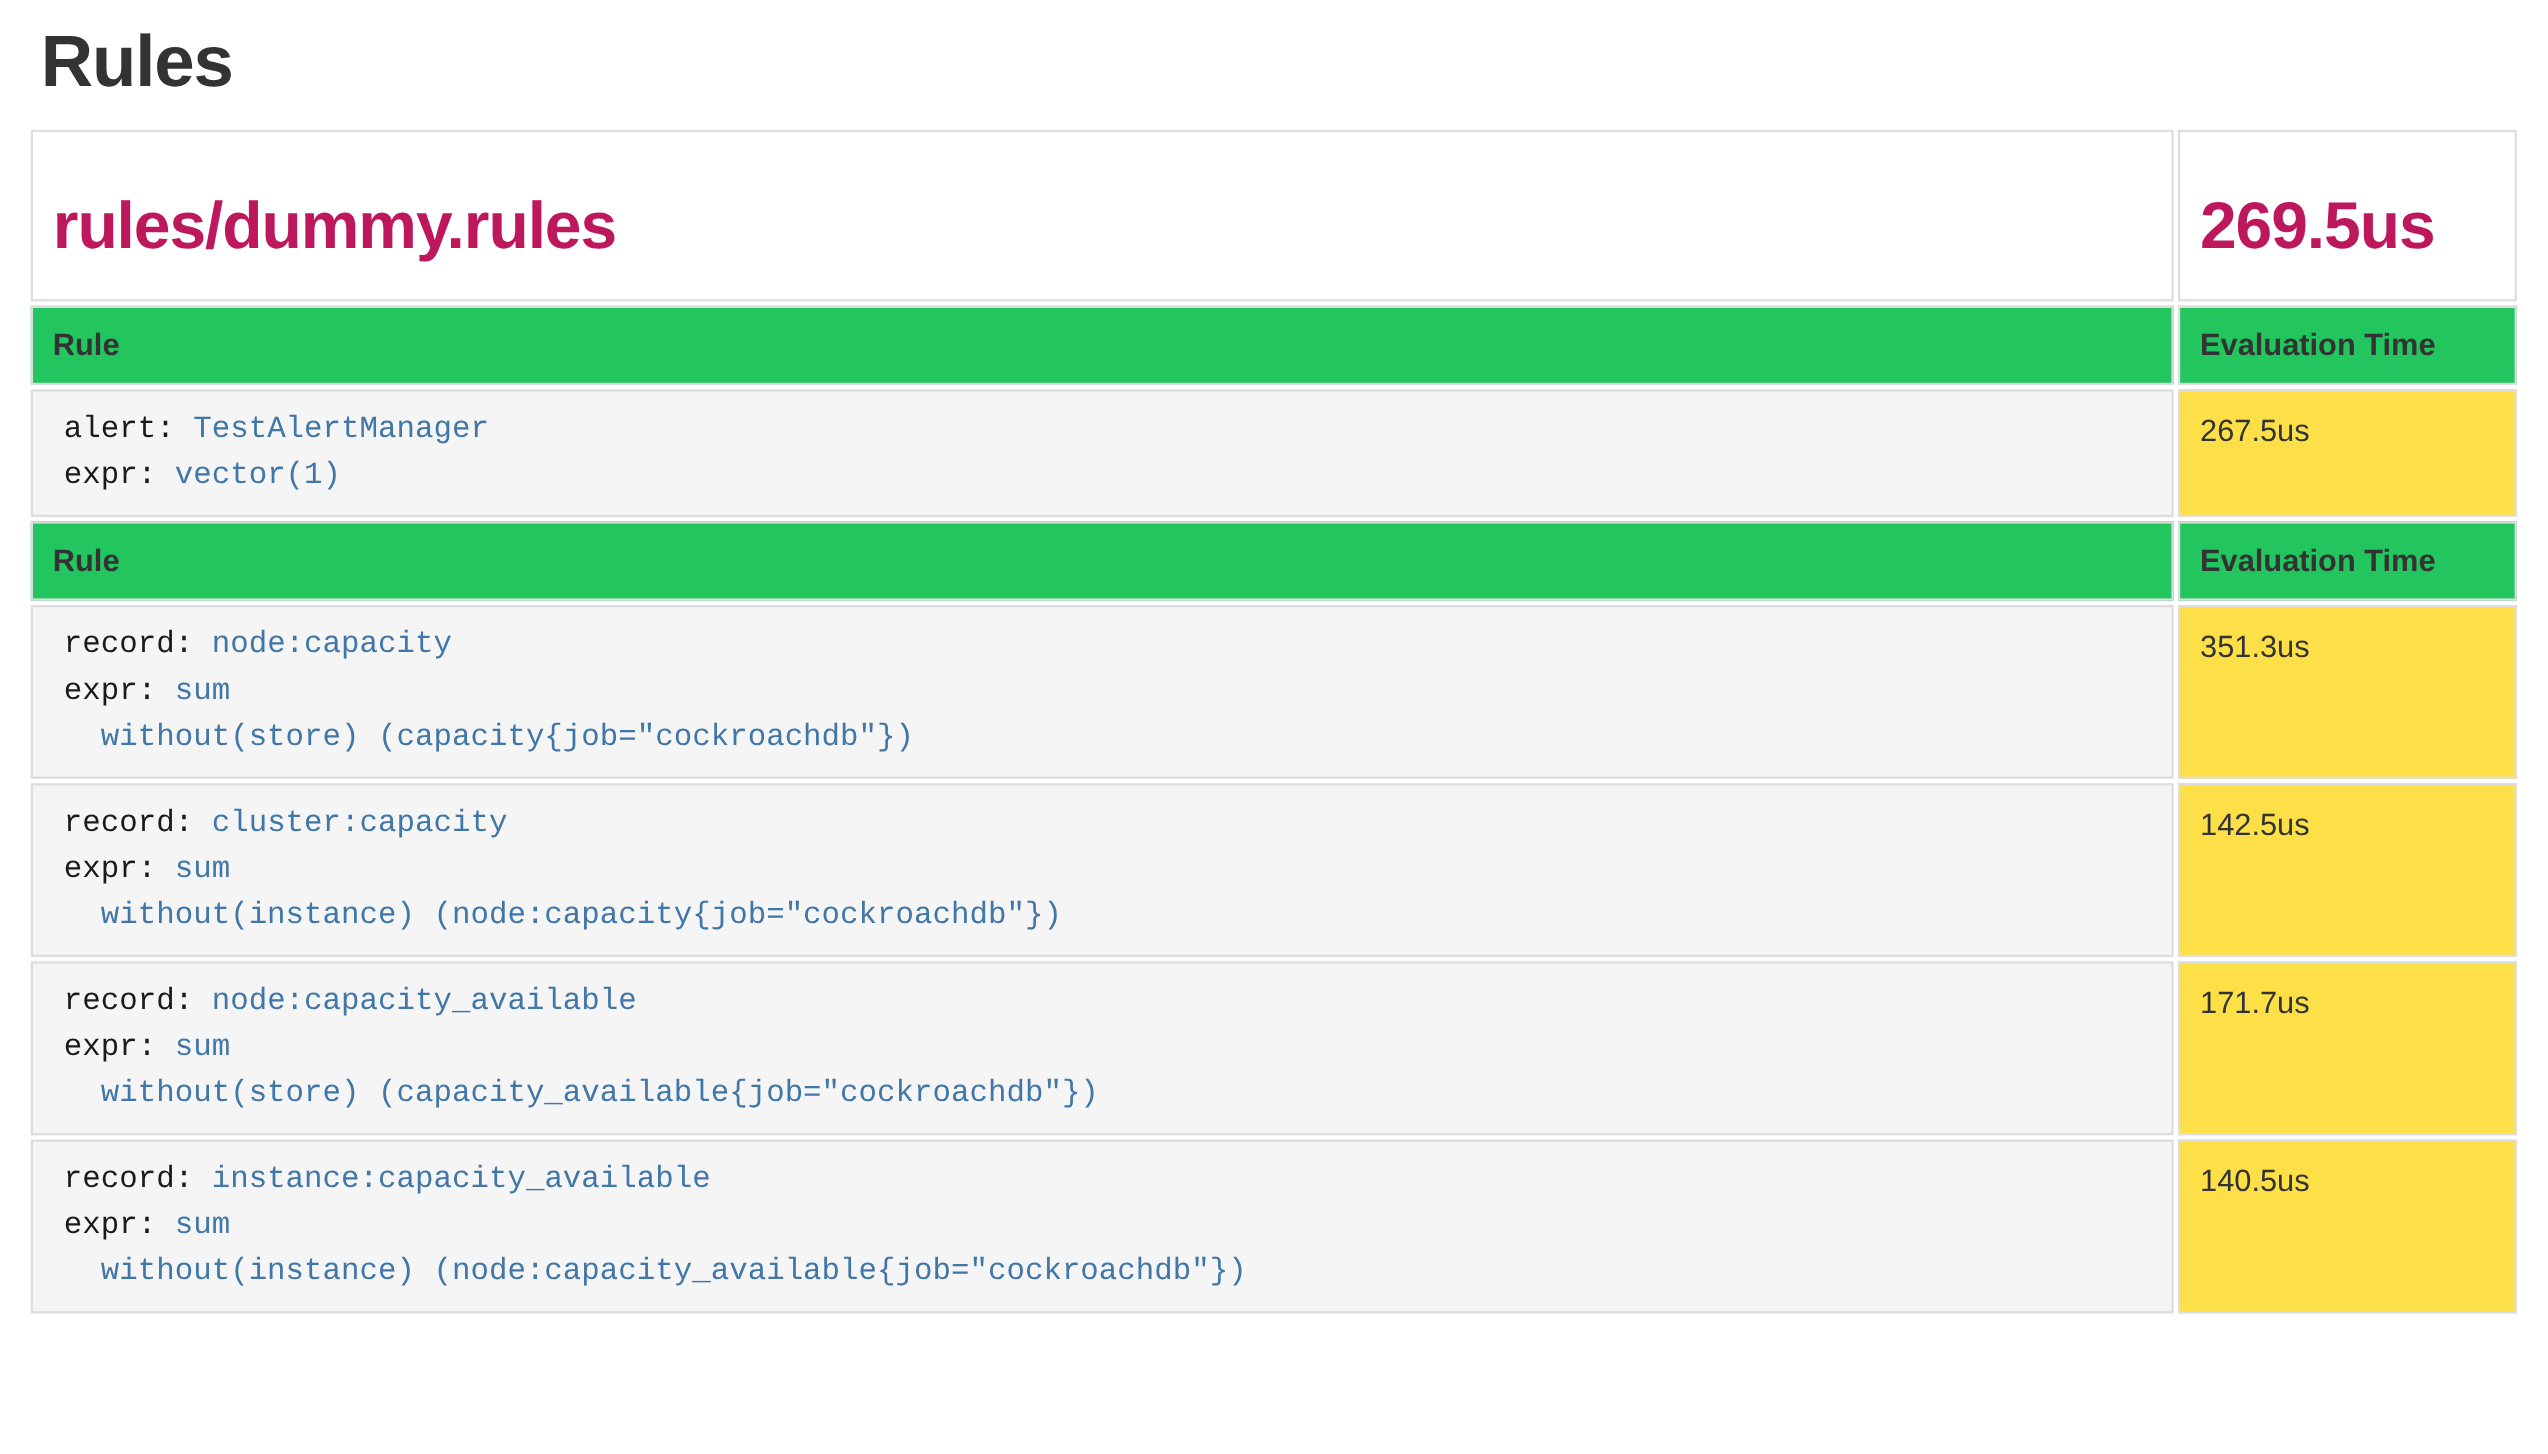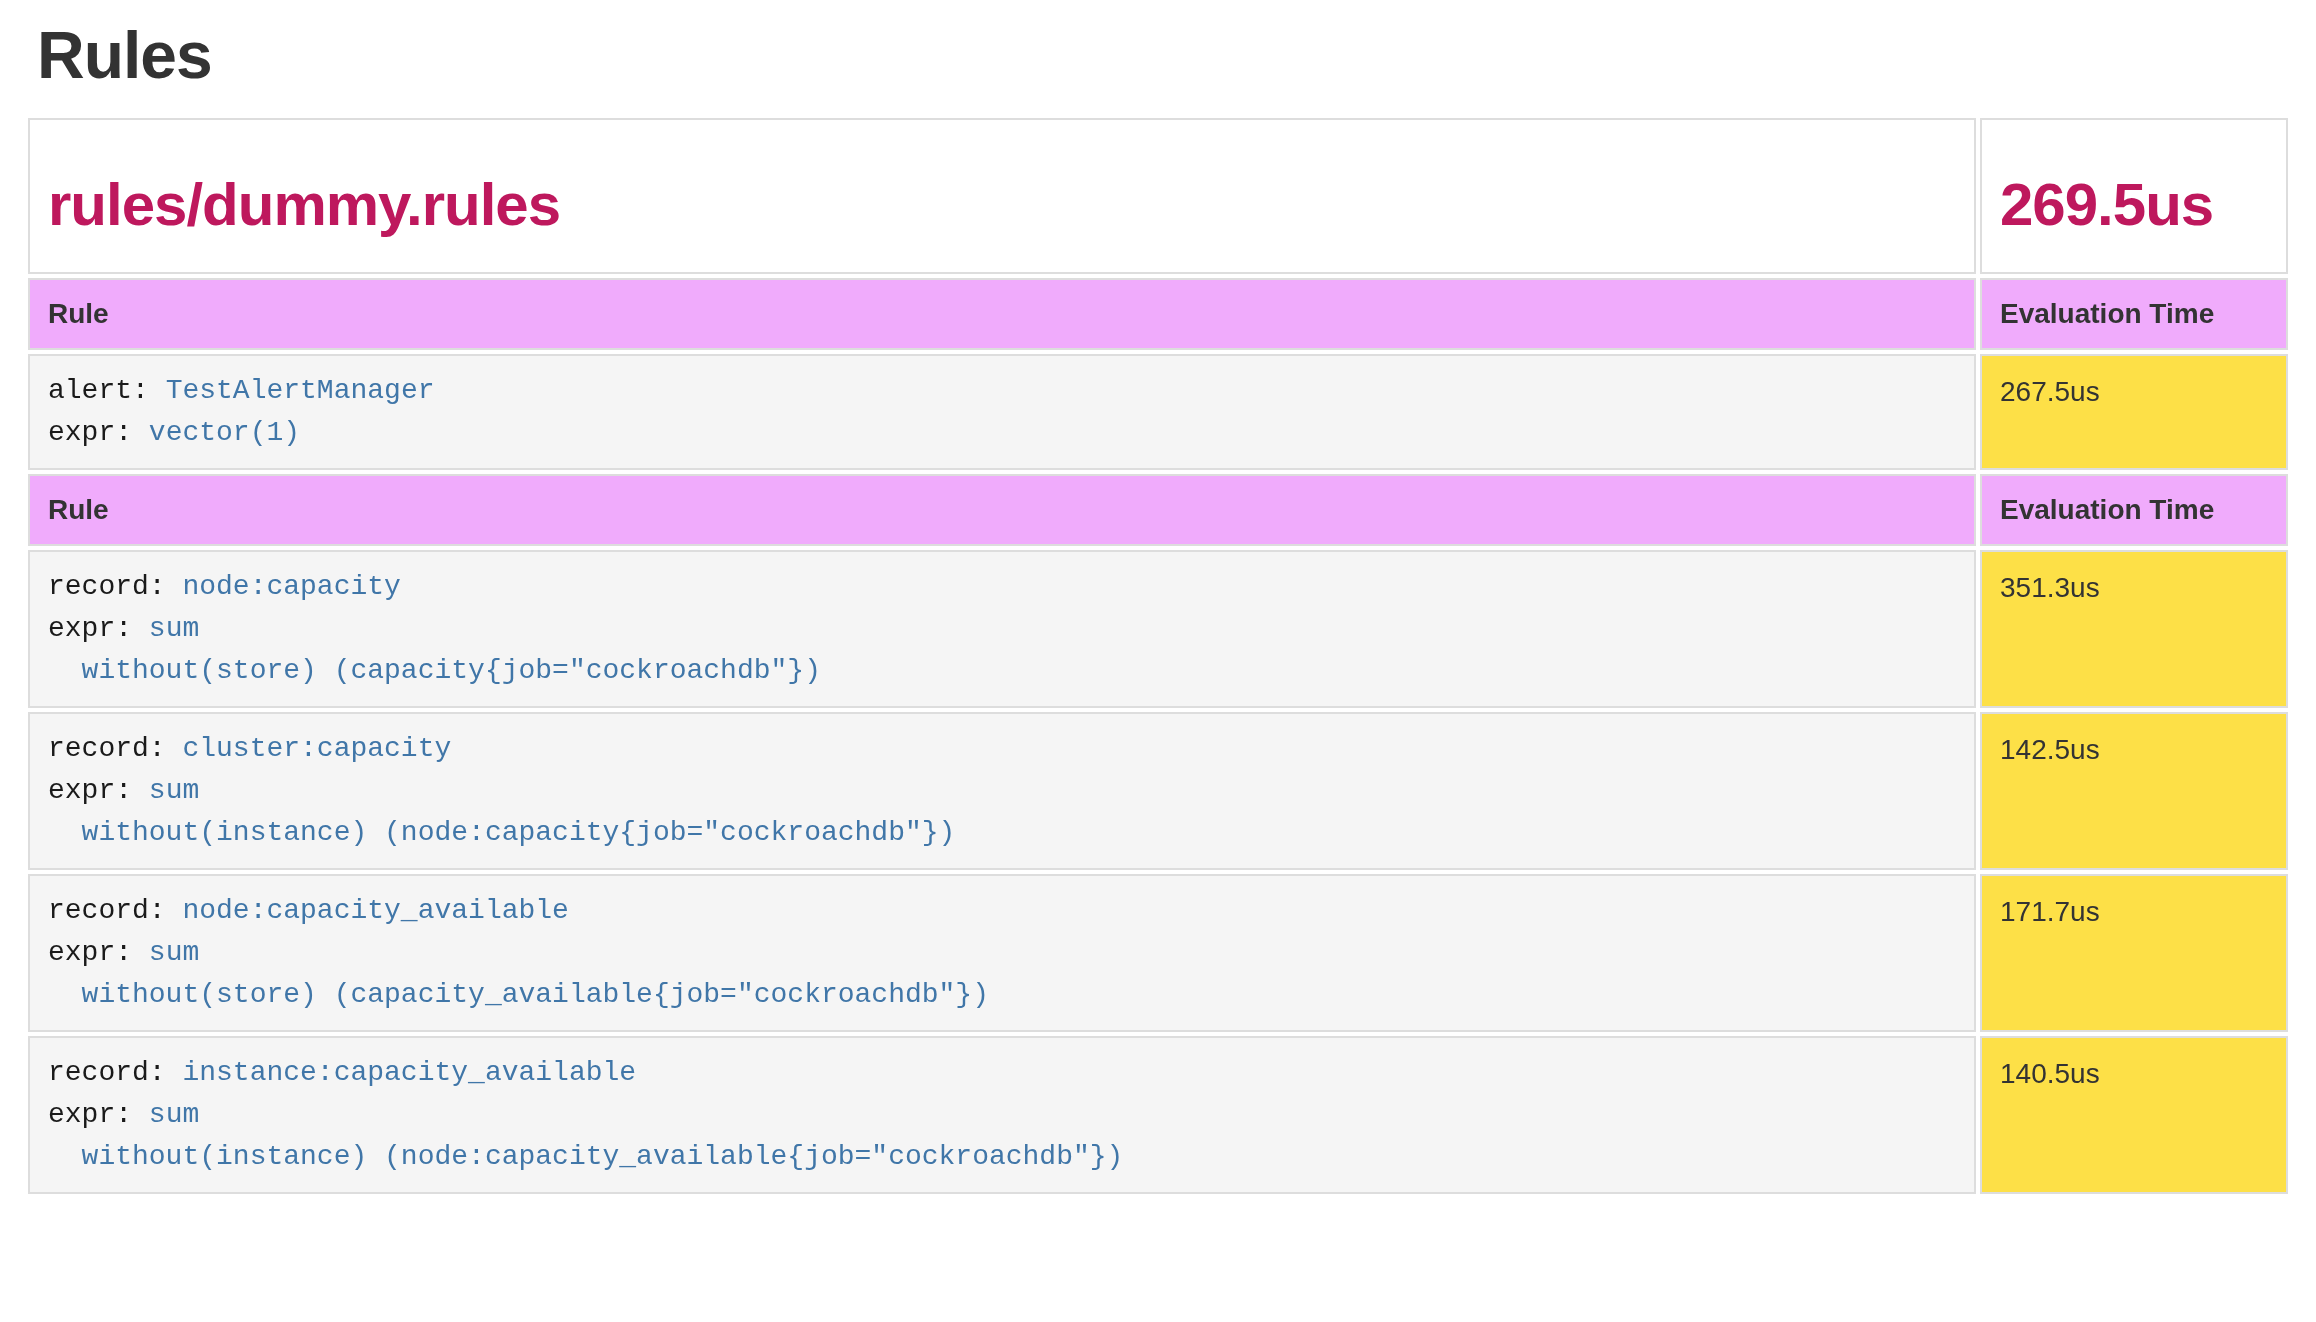--- a/index.html
+++ b/index.html
@@ -50,26 +50,26 @@
     margin: 38px 0 20px 0;
     color: #be185d;
     white-space: nowrap;
     overflow: hidden;
   }
   th.col-header {
     padding: 14px 18px;
     font-size: 28px;
     font-weight: 700;
     line-height: 40px;
-    background: #f0abfc;
+    background: #22c55e;
     color: #333333;
   }
   td.rule-cell {
     background: #f5f5f5;
-    padding: 14px 18px;
+    padding: 14px 28px;
     font-family: "Liberation Mono", "DejaVu Sans Mono", monospace;
     font-size: 28px;
     line-height: 42px;
     color: #1a1a1a;
     white-space: pre-wrap;
     overflow: hidden;
   }
   td.time-cell {
     padding: 16px 18px;
     font-size: 28px;

